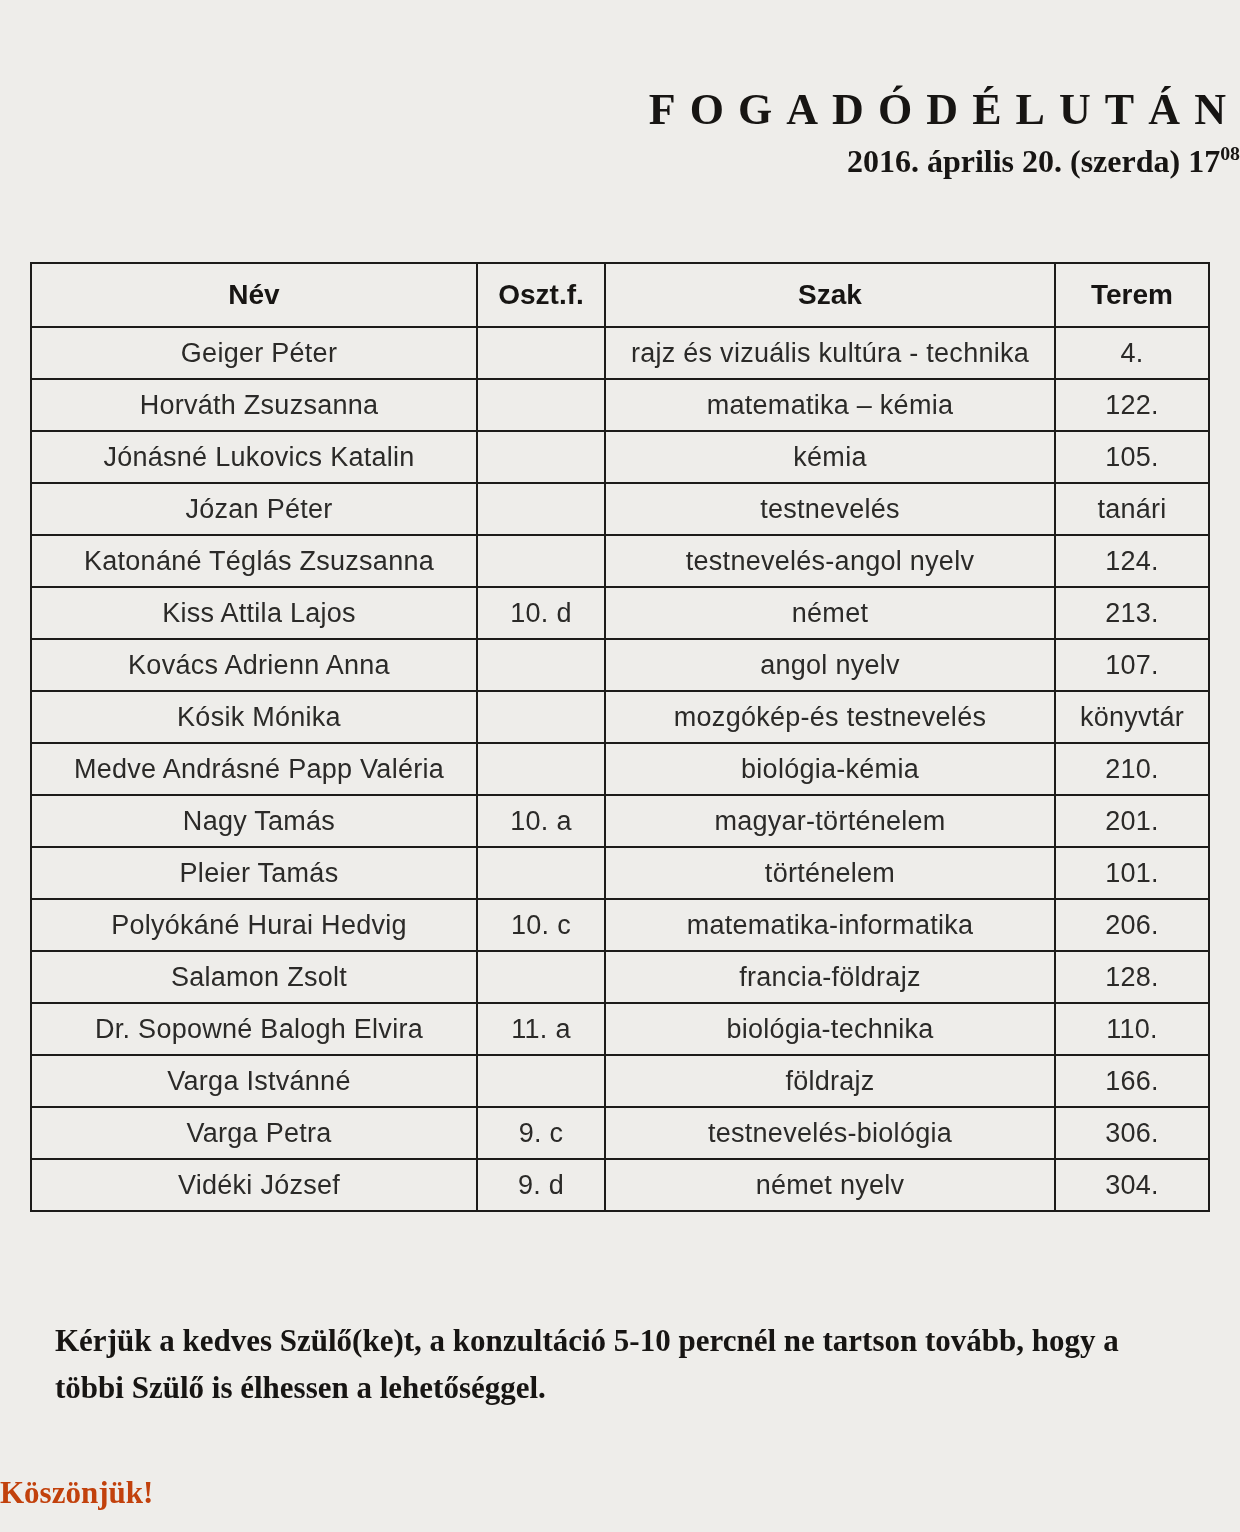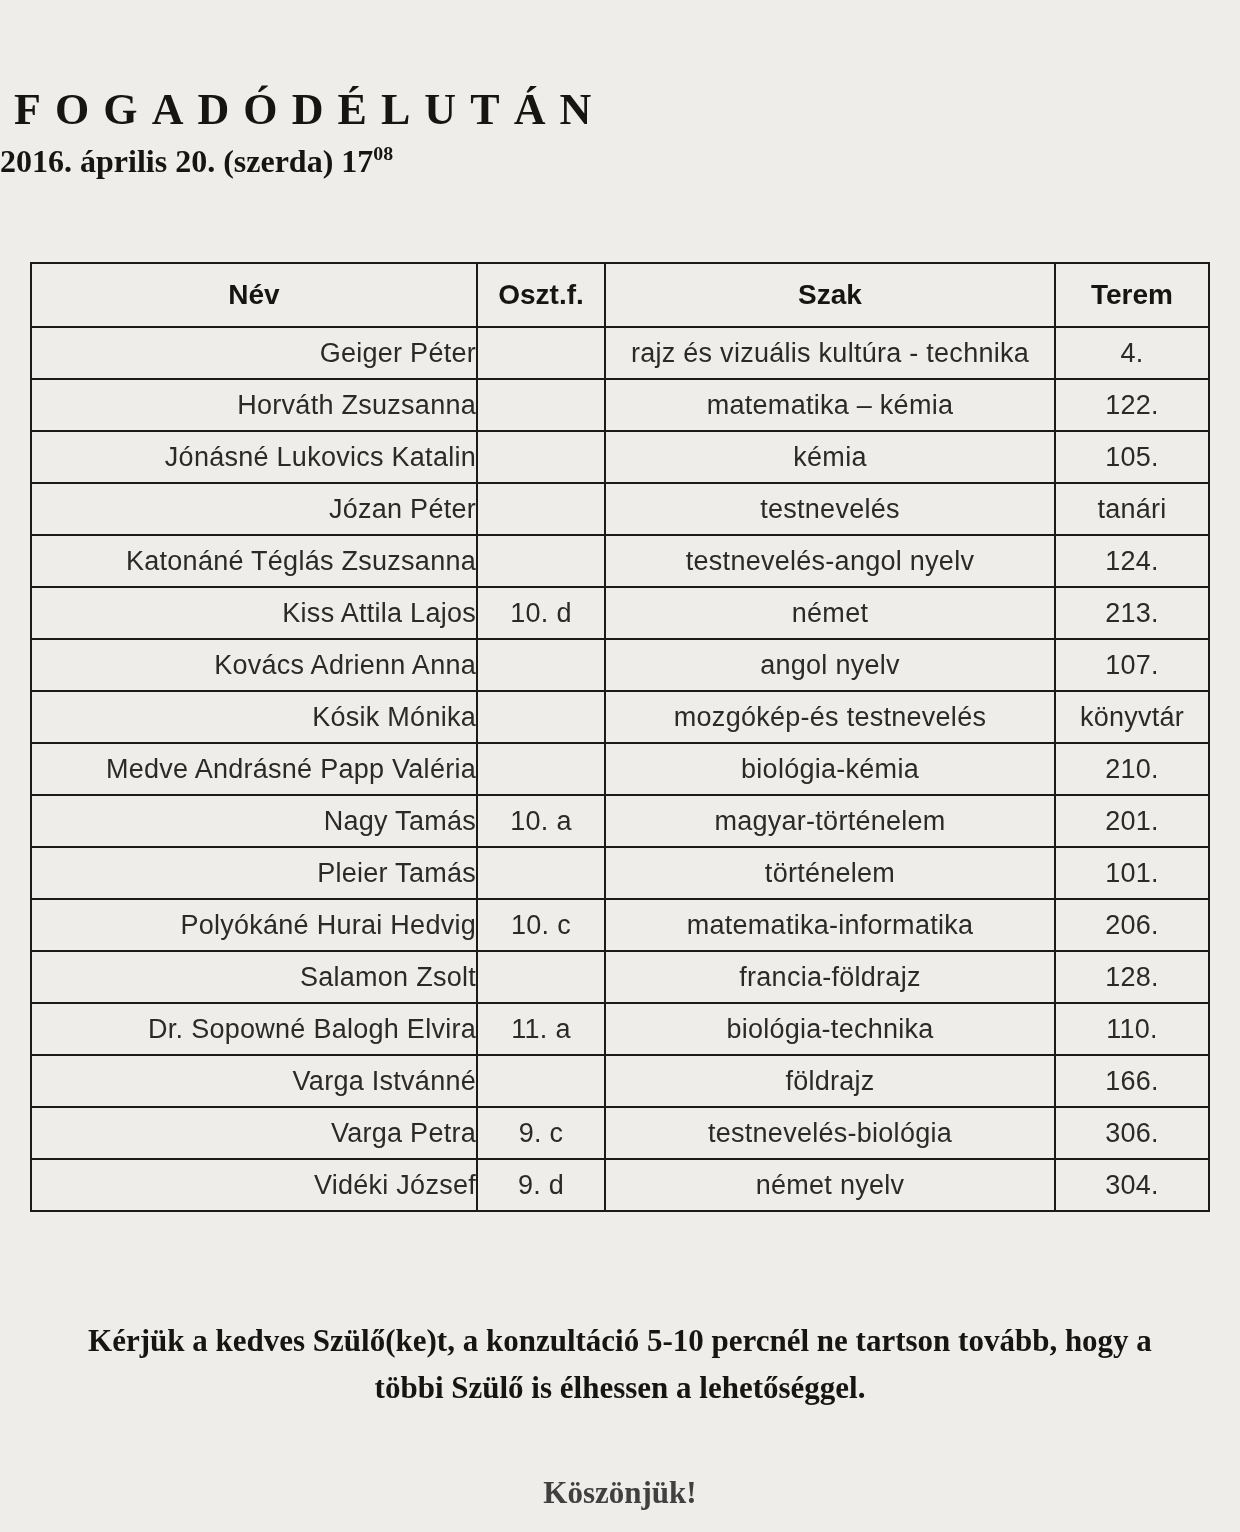--- a/index.html
+++ b/index.html
@@ -13,21 +13,21 @@
     position: relative;
     width: 1240px;
     height: 1532px;
     background: #eeedea;
     overflow: hidden;
   }
 
   
   .doc-header {
     padding-top: 84px;
-    text-align: left;
+    text-align: right;
   }
   .doc-title {
     font-family: "Liberation Serif", serif;
     font-weight: bold;
     font-size: 44px;
     letter-spacing: 0.32em;
     padding-left: 0.32em; 
     color: #171513;
   }
   .doc-subtitle {
@@ -69,52 +69,52 @@
     text-align: center;
     vertical-align: middle;
   }
   .schedule-table td {
     height: 52px;
     vertical-align: middle;
     font-weight: normal;
     letter-spacing: 0.01em;
   }
   .schedule-table td.cell-name {
-    text-align: right;
+    text-align: center;
     padding-left: 10px;
   }
   .schedule-table td.cell-class,
   .schedule-table td.cell-subject,
   .schedule-table td.cell-room {
     text-align: center;
   }
 
   
   .doc-footer {
     position: absolute;
     top: 1318px;
     left: 0;
     width: 1240px;
-    text-align: center;
+    text-align: left;
   }
   .footer-note {
     margin: 0 auto;
     width: 1130px;
     font-family: "Liberation Serif", serif;
     font-weight: bold;
     font-size: 31px;
     line-height: 1.5;
     color: #171513;
   }
   .footer-thanks {
     margin-top: 64px;
     font-family: "Liberation Serif", serif;
     font-weight: bold;
     font-size: 31px;
-    color: #404040;
+    color: #c2410c;
   }
 </style>
 </head>
 <body>
 
 <div class="page">
 
   <div class="doc-header">
     <div class="doc-title">FOGADÓDÉLUTÁN</div>
     <div class="doc-subtitle">

